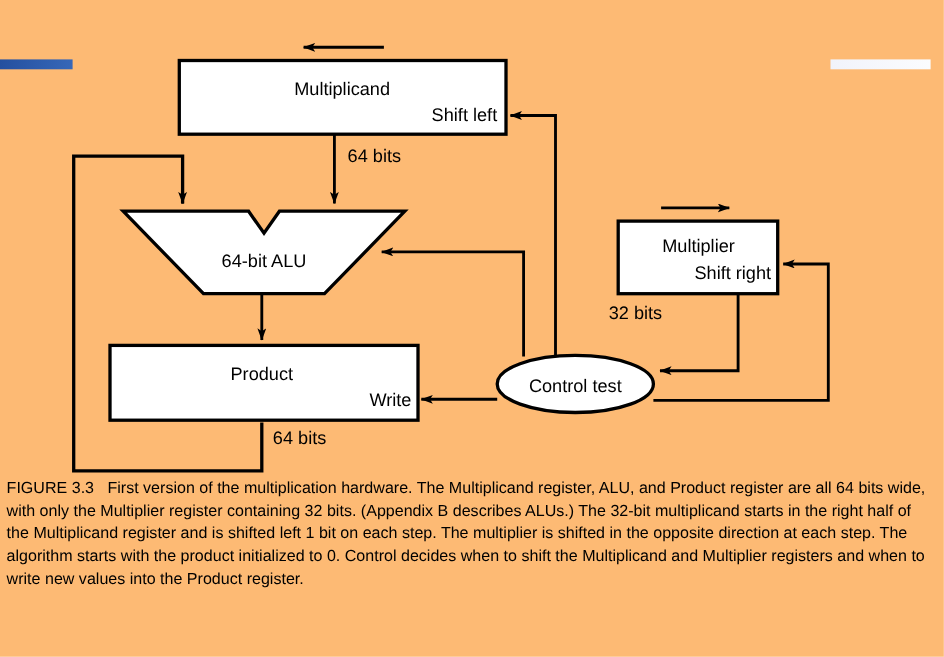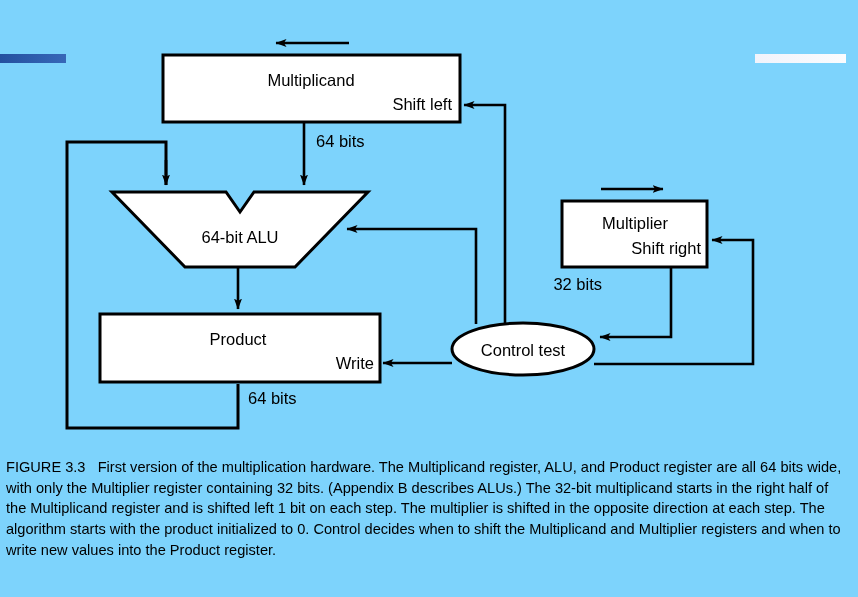--- a/index.html
+++ b/index.html
@@ -12,21 +12,21 @@
     height: 597px;
     position: relative;
     font-family: "Liberation Sans", sans-serif;
     color: #000000;
     overflow: hidden;
   }
   #page {
     position: relative;
     width: 858px;
     height: 597px;
-    background: #7dd3fc;
+    background: #fdba74;
   }
   .accent-bar {
     position: absolute;
     left: 0;
     top: 54px;
     width: 66px;
     height: 9px;
     background: linear-gradient(90deg, #24509f 0%, #3767b8 100%);
   }
   .accent-bar-faint {
@@ -45,21 +45,21 @@
     height: 445px;
   }
   .dg-text {
     font-family: "Liberation Sans", sans-serif;
     font-size: 16.5px;
     fill: #000000;
   }
   .caption {
     position: absolute;
     left: 6px;
-    top: 457px;
+    top: 434px;
     width: 846px;
     font-family: "Liberation Sans", sans-serif;
     font-size: 14.6px;
     line-height: 1.42;
     color: #000000;
     text-align: left;
   }
   .caption-lead {
     font-weight: normal;
   }

